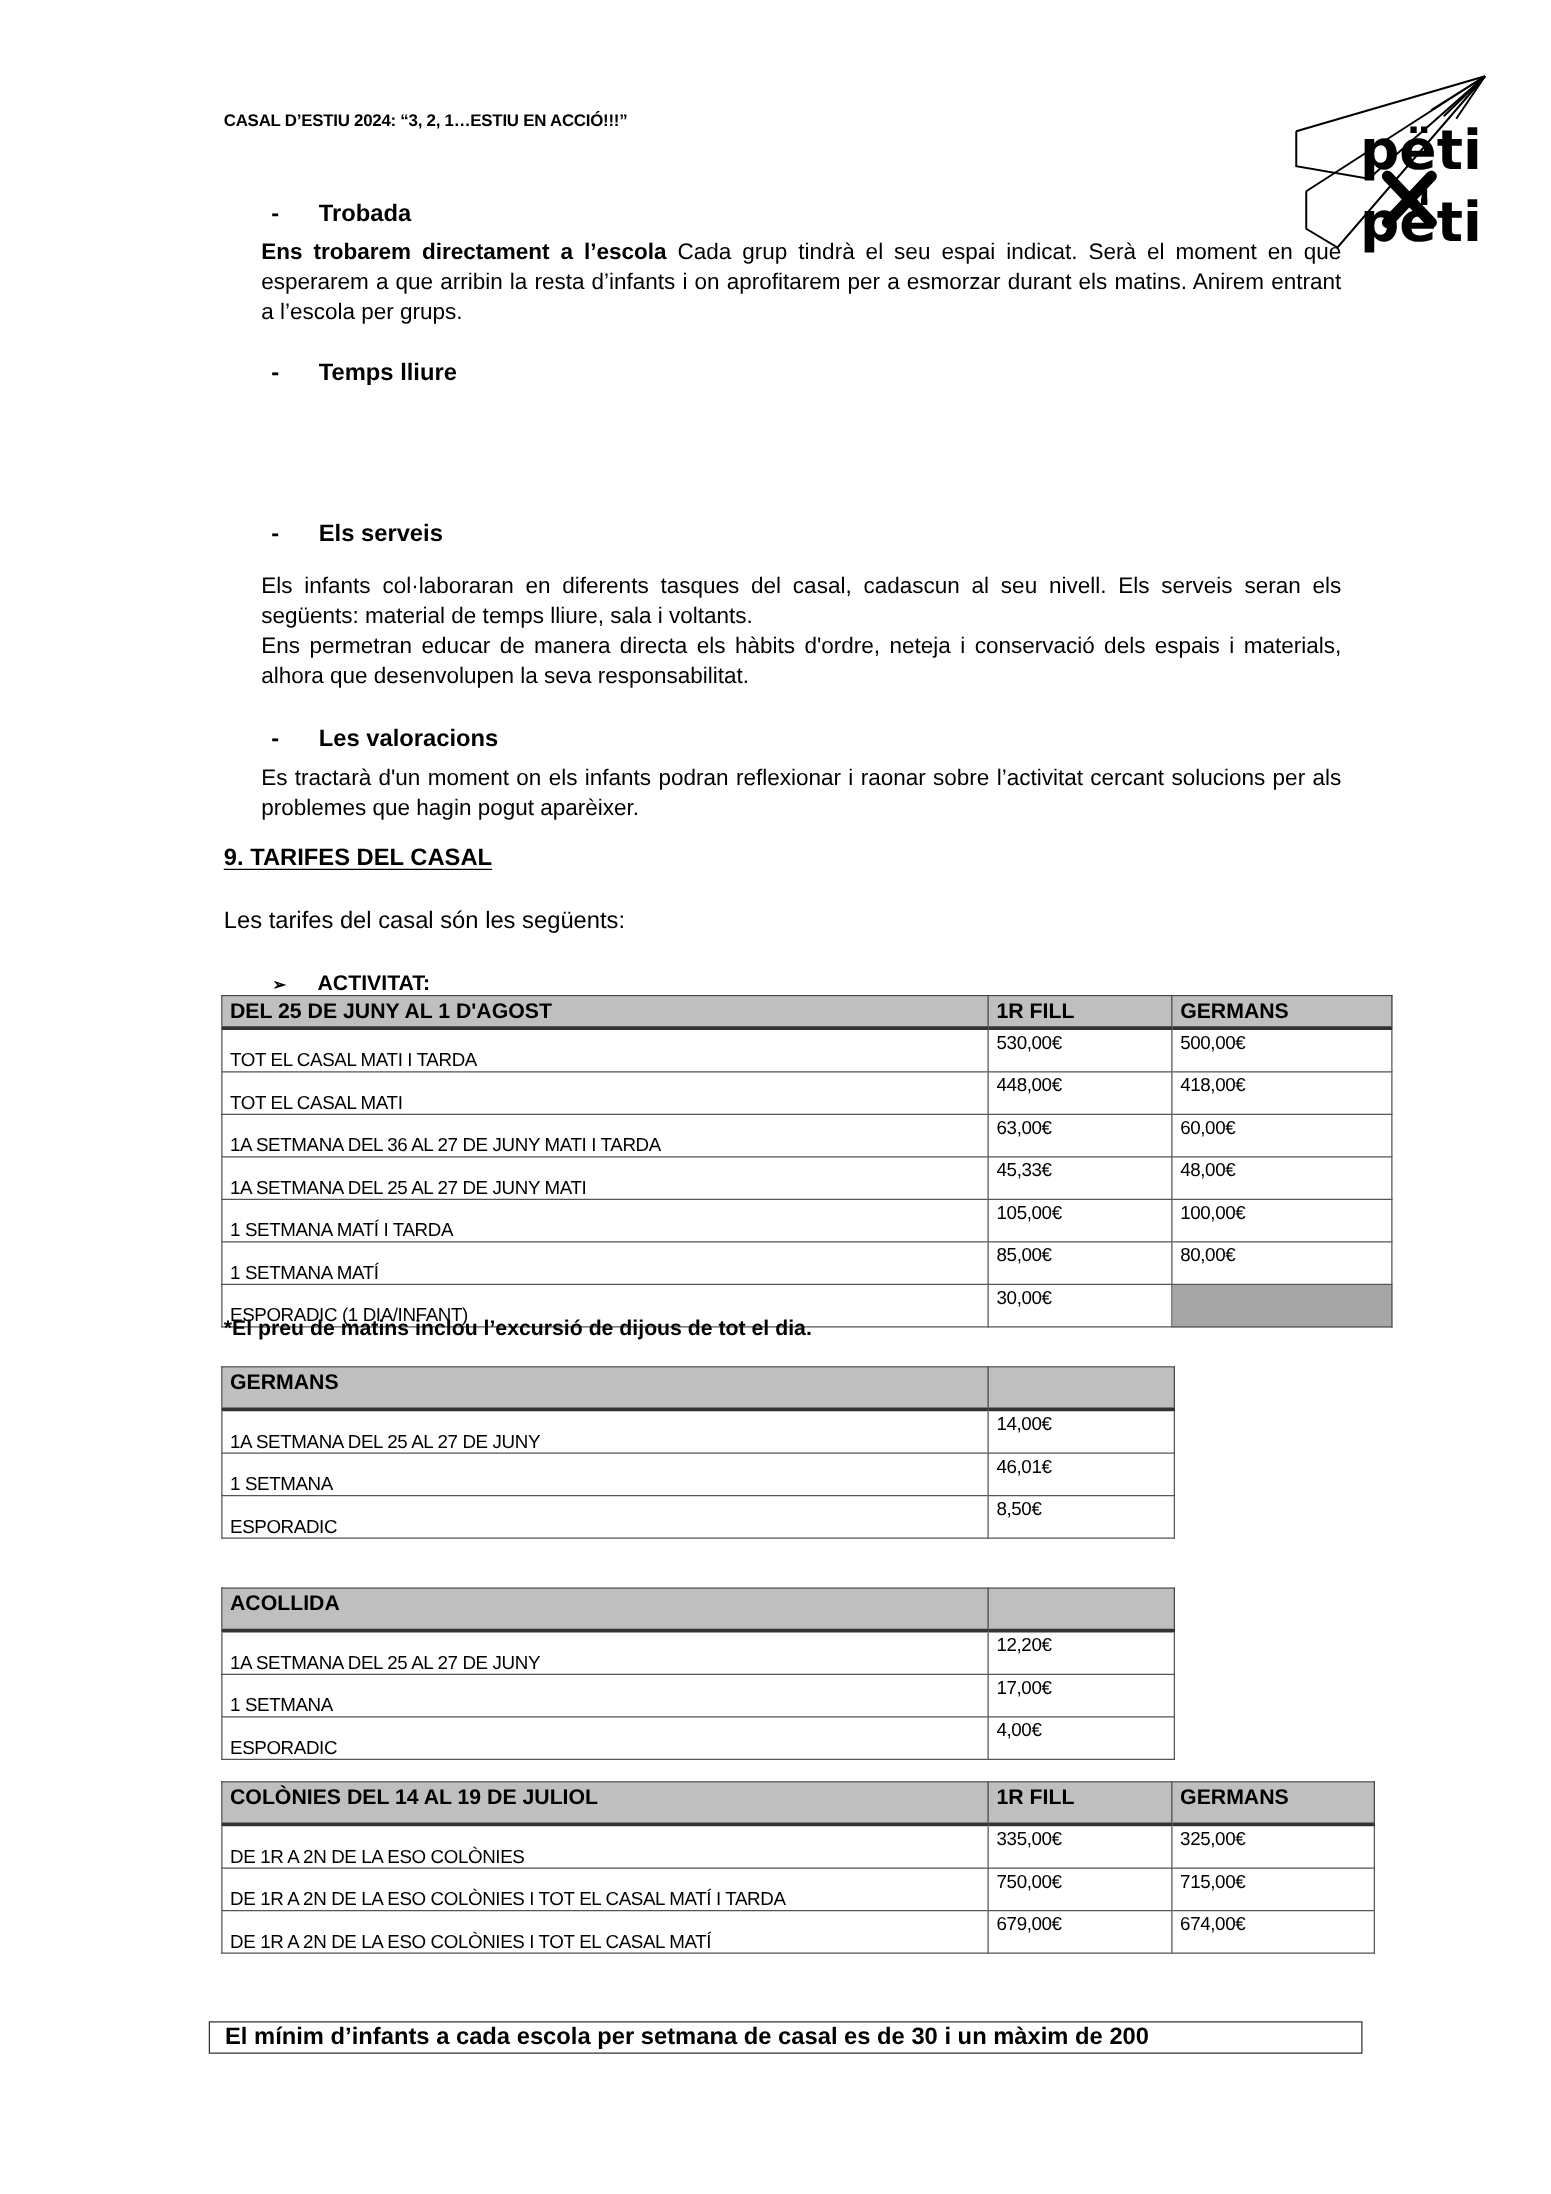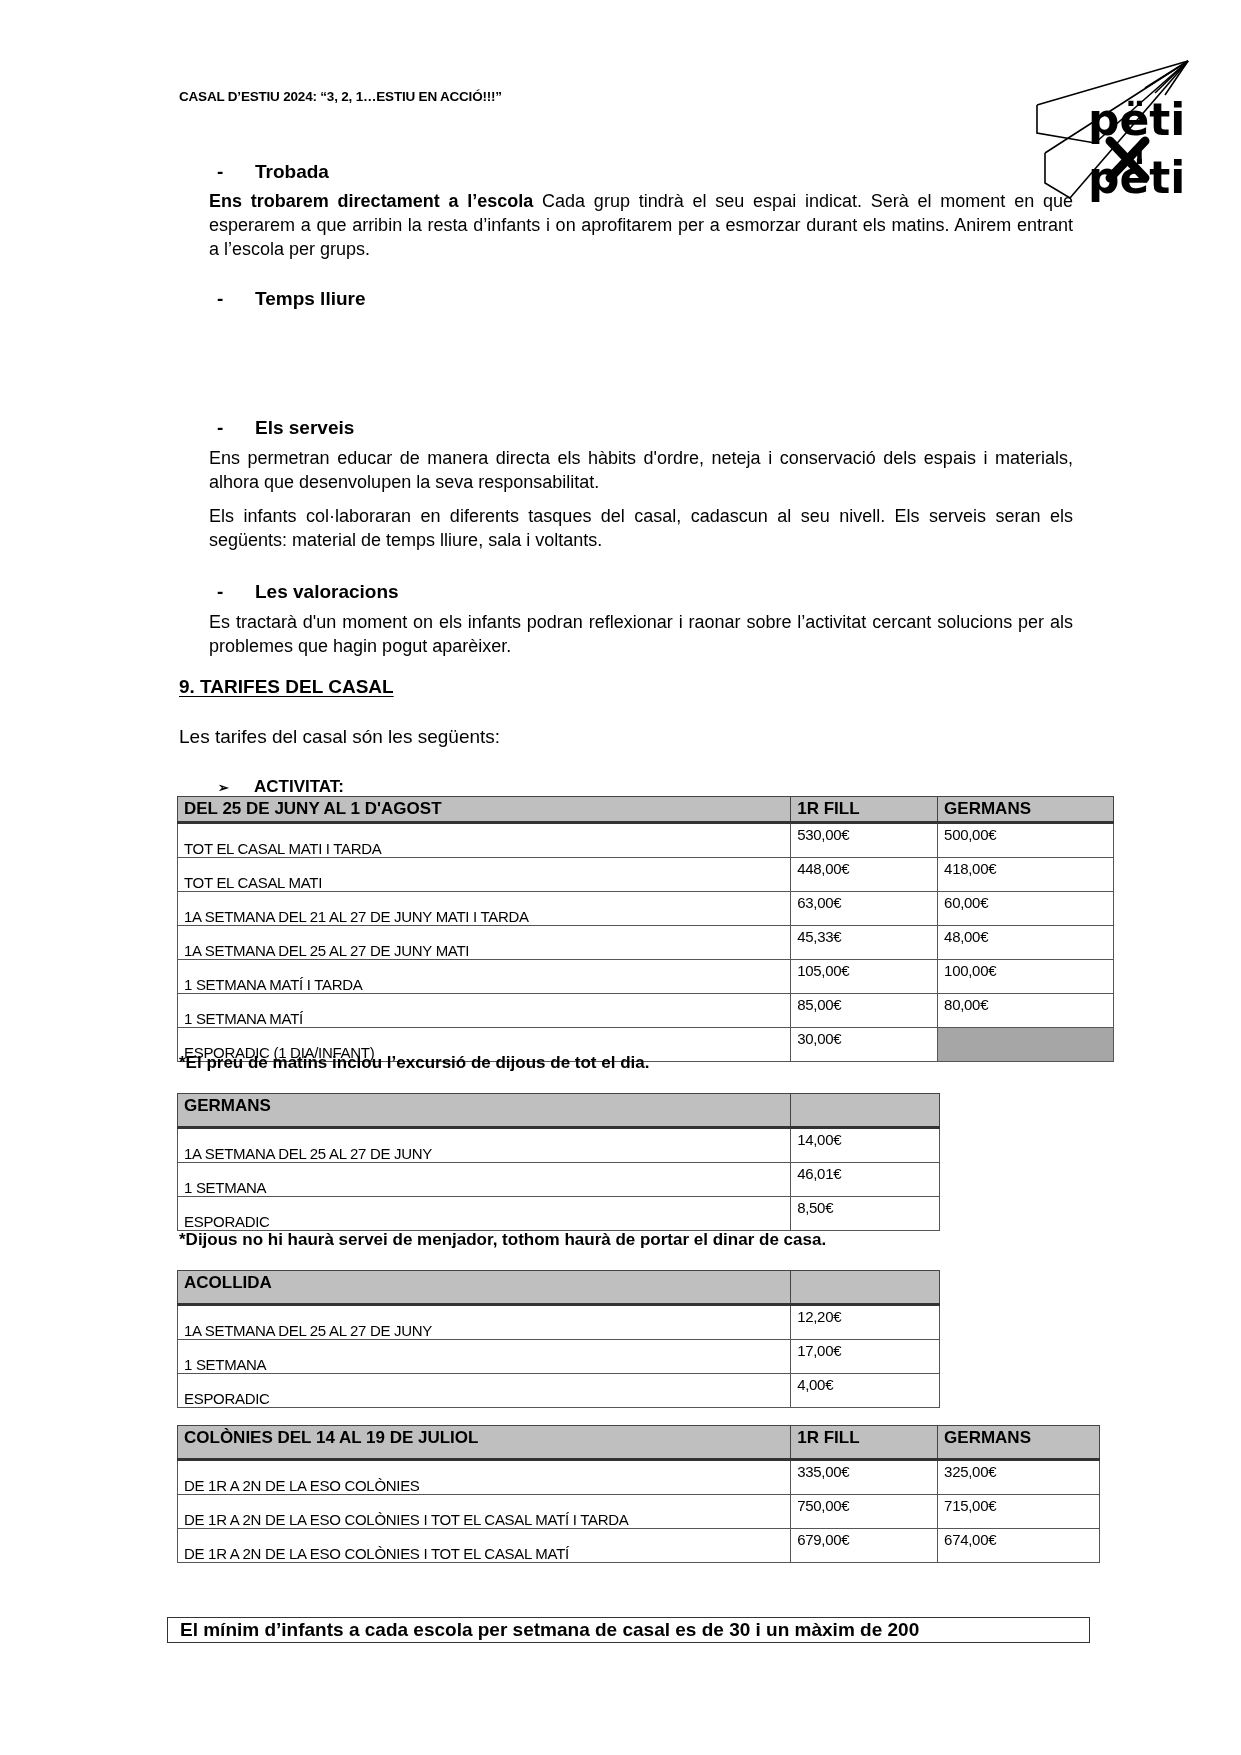--- a/index.html
+++ b/index.html
@@ -76,22 +76,22 @@
   </div>
 
   <div class="subhead" style="left:217px; top:275px;">
     <span class="dash">-</span><span>Temps lliure</span>
   </div>
 
   <div class="subhead" style="left:217px; top:404px;">
     <span class="dash">-</span><span>Els serveis</span>
   </div>
   <div class="section" style="top:433px;">
+    <div class="para" style="margin-top:10px;">Els infants col·laboraran en diferents tasques del casal, cadascun al seu nivell. Els serveis seran els següents: material de temps lliure, sala i voltants.</div>
     <div class="para">Ens  permetran educar de manera directa els hàbits d'ordre, neteja i conservació dels espais i materials, alhora que desenvolupen la seva responsabilitat.</div>
-    <div class="para" style="margin-top:10px;">Els infants col·laboraran en diferents tasques del casal, cadascun al seu nivell. Els serveis seran els següents: material de temps lliure, sala i voltants.</div>
   </div>
 
   <div class="subhead" style="left:217px; top:568px;">
     <span class="dash">-</span><span>Les valoracions</span>
   </div>
   <div class="section" style="top:597px;">
     <div class="para">Es tractarà d'un moment on els infants podran reflexionar i raonar sobre l’activitat  cercant solucions per als problemes que hagin pogut aparèixer.</div>
   </div>
 
   <div class="h9">9. TARIFES DEL CASAL</div>
@@ -116,21 +116,21 @@
       <td>TOT EL CASAL MATI I TARDA</td>
       <td class="price">530,00€</td>
       <td class="price">500,00€</td>
     </tr>
     <tr>
       <td>TOT EL CASAL MATI</td>
       <td class="price">448,00€</td>
       <td class="price">418,00€</td>
     </tr>
     <tr>
-      <td>1A SETMANA  DEL 21 AL 27 DE JUNY MATI I TARDA</td>
+      <td>1A SETMANA  DEL 36 AL 27 DE JUNY MATI I TARDA</td>
       <td class="price">63,00€</td>
       <td class="price">60,00€</td>
     </tr>
     <tr>
       <td>1A SETMANA  DEL 25 AL 27 DE JUNY MATI</td>
       <td class="price">45,33€</td>
       <td class="price">48,00€</td>
     </tr>
     <tr>
       <td>1 SETMANA MATÍ I TARDA</td>
@@ -168,21 +168,20 @@
     <tr>
       <td>1 SETMANA</td>
       <td class="price">46,01€</td>
     </tr>
     <tr>
       <td>ESPORADIC</td>
       <td class="price">8,50€</td>
     </tr>
   </tbody>
     </table>
-  <div class="note" style="top:1217px;">*Dijous no hi haurà servei de menjador, tothom haurà de portar el dinar de casa.</div>
 
   <table class="tariffs" style="left:177px; top:1257px; width:763px;">
     <colgroup>
         <col style="width:614px">
         <col style="width:149px">
       </colgroup>
     <tbody>
         <tr class="head">
       <th style="height:28px;">ACOLLIDA</th>
       <th></th>

